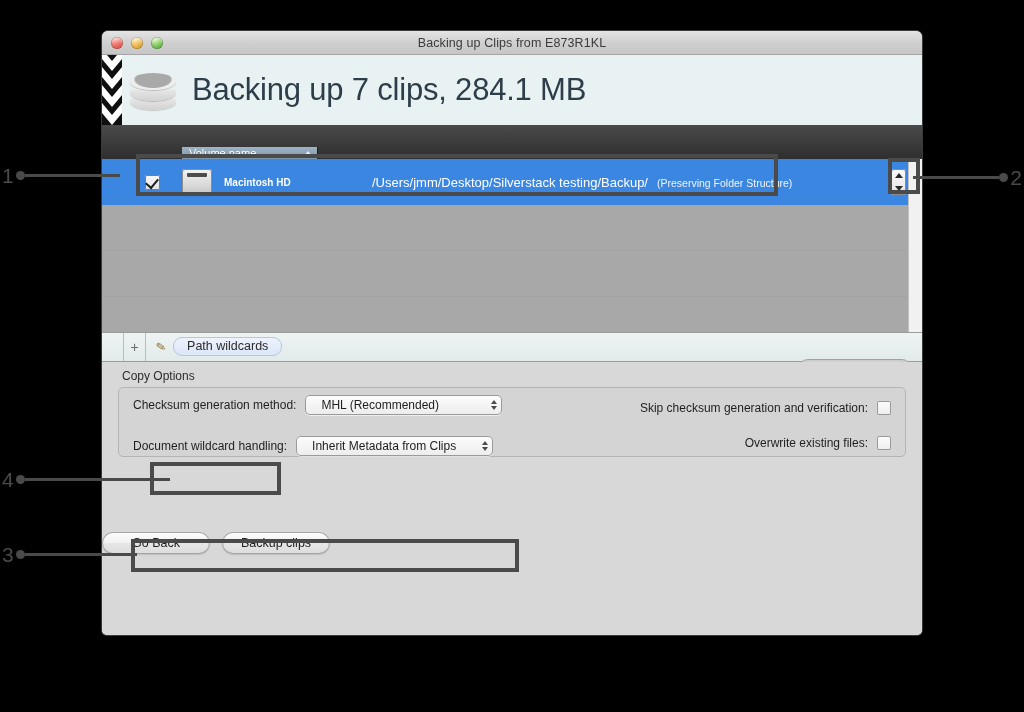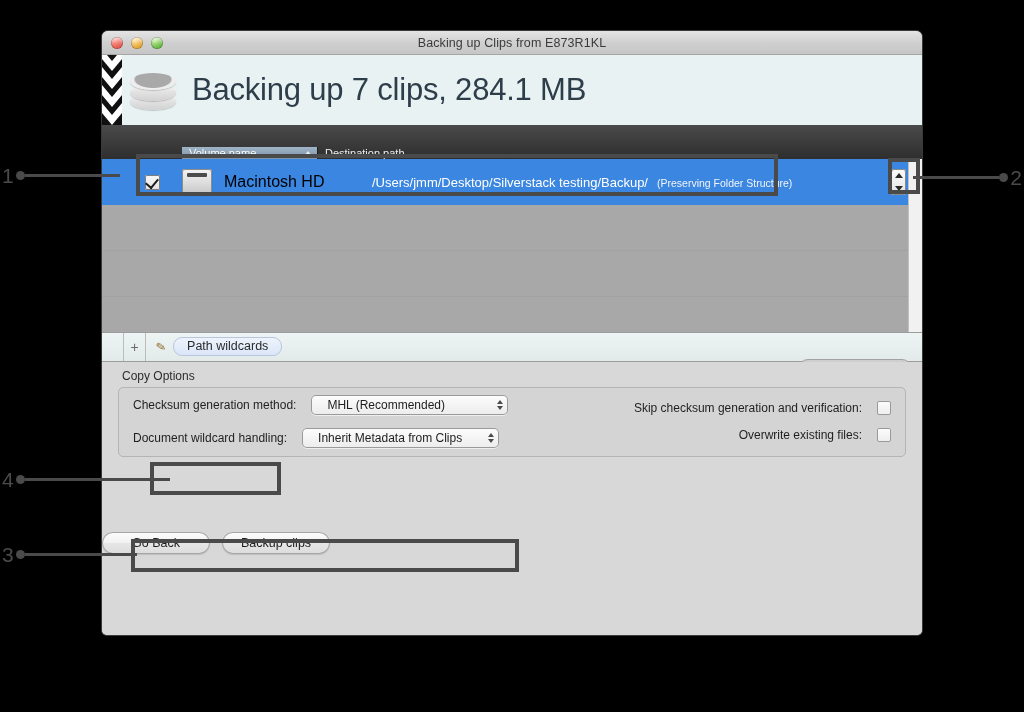--- a/index.html
+++ b/index.html
@@ -233,23 +233,23 @@
   .drive-icon::before {
     content: "";
     position: absolute;
     left: 5px; top: 4px;
     width: 20px; height: 4px;
     border-radius: 1px;
     background: #4c4c4c;
   }
   .vol-name {
     width: 148px;
-    font-size: 16px;
-    font-weight: normal;
-    color: #000000;
+    font-size: 10px;
+    font-weight: bold;
+    color: #ffffff;
     flex: none;
   }
   .dest-path {
     font-size: 13px;
     color: #ffffff;
     display: flex;
     align-items: baseline;
     gap: 9px;
   }
   .dest-note { font-size: 10.5px; color: #f0f4f8; }
@@ -348,23 +348,24 @@
     display: flex;
     align-items: center;
     padding: 0 14px;
   }
   .opt-col { display: flex; flex-direction: column; gap: 13px; }
   .opt-col.left { width: 400px; }
   .opt-col.right { flex: 1; }
   .opt-row {
     display: flex;
     align-items: center;
-    gap: 15px;
+    gap: 9px;
     font-size: 12px;
     color: #1f1f1f;
+    margin-top: 8px;
   }
   .opt-row.rt { justify-content: flex-end; }
   .opt-label { white-space: nowrap; }
   .select {
     width: 197px;
     height: 20px;
     border-radius: 5px;
     background: linear-gradient(to bottom,#fdfdfd,#ececec);
     box-shadow: inset 0 0 0 1px #9a9a9a, 0 1px 0 rgba(255,255,255,.6);
     display: flex;
@@ -481,23 +482,20 @@
       <div class="hdr-title">Backing up 7 clips, 284.1 MB</div>
     </div>
   </div>
 
   <div class="col-head">
     <div class="col-gap"></div>
     <div class="col-check"></div>
     <div class="col-vol">
       <span>Volume name</span>
       <span class="sort-tri"></span>
-    </div>
-    <div class="col-dest">
-      <span>Destination path</span>
     </div>
   </div>
 
   <div class="list">
     <div class="row">
       <div class="row-gap"></div>
       <div class="row-check">
         <span class="cb-check"></span>
       </div>
       <span class="drive-icon"></span>

